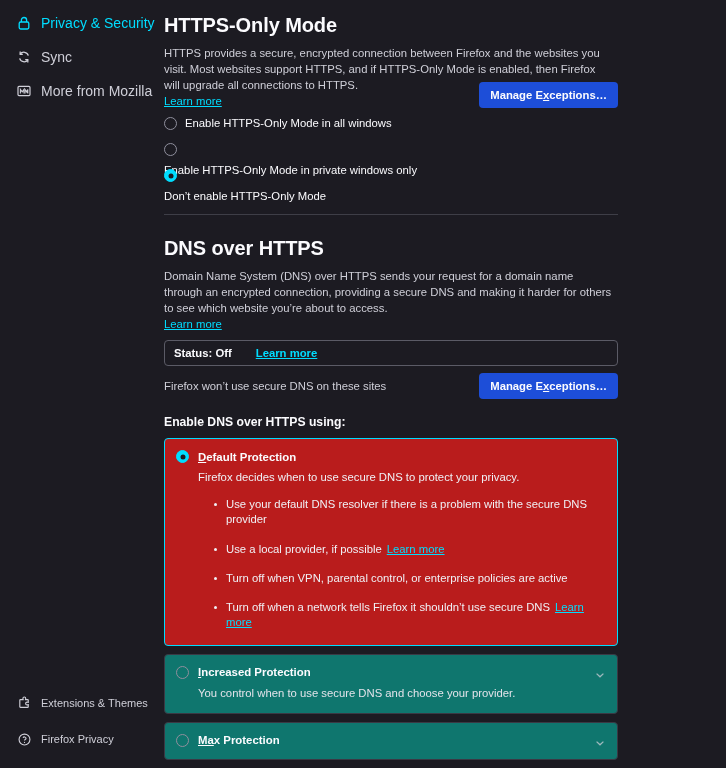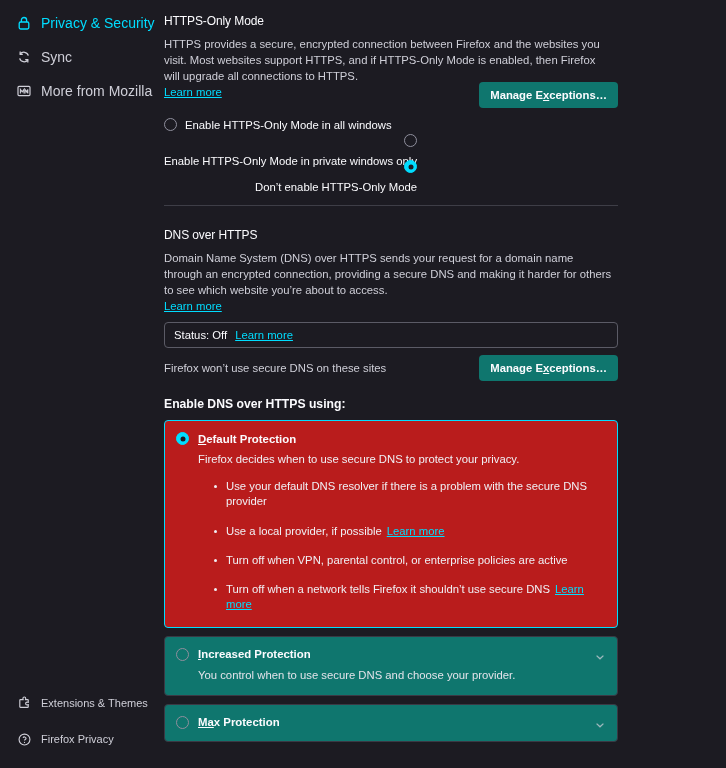--- a/index.html
+++ b/index.html
@@ -71,22 +71,22 @@
   }
 
   .main-inner {
     padding: 14px 108px 0 4px;
     width: 100%;
   }
 
   .section { width: 454px; }
 
   h2.section-title {
-    font-size: 12px;
-    font-weight: normal;
+    font-size: 20px;
+    font-weight: bold;
     letter-spacing: -0.1px;
     color: #fbfbfe;
     margin-bottom: 8px;
   }
 
   p.section-desc {
     font-size: 11.3px;
     line-height: 1.42;
     color: #cfcfd8;
     margin-bottom: 2px;
@@ -98,21 +98,21 @@
     text-decoration: underline;
     font-size: 11.3px;
     cursor: pointer;
   }
 
   .learn-more-block { display: block; margin-top: 1px; margin-bottom: 10px; }
 
   
   .radio-row {
     display: flex;
-    align-items: flex-end;
+    align-items: flex-start;
     gap: 8px;
     height: 23px;
     font-size: 11.3px;
     color: #fbfbfe;
     cursor: pointer;
   }
   .radio-row + .radio-row { margin-top: 3px; flex-direction: column; }
 
   .radio {
     width: 13px; height: 13px;
@@ -131,21 +131,21 @@
     position: absolute;
     left: 50%; top: 50%;
     transform: translate(-50%, -50%);
     width: 5px; height: 5px;
     border-radius: 50%;
     background: #1c1b22;
   }
 
   
   .btn {
-    background: #0f766e;
+    background: #1d4ed8;
     color: #fbfbfe;
     border: none;
     border-radius: 4px;
     font-family: "Liberation Sans", sans-serif;
     font-size: 11.3px;
     font-weight: bold;
     padding: 7px 11px;
     cursor: pointer;
     white-space: nowrap;
   }
@@ -165,26 +165,27 @@
     opacity: .55;
   }
 
   
   .status-box {
     border: 1px solid #5b5b66;
     border-radius: 4px;
     height: 26px;
     display: flex;
     align-items: center;
-    gap: 8px;
+    gap: 24px;
     padding: 0 9px;
     font-size: 11.3px;
     color: #fbfbfe;
     width: 454px;
     margin-bottom: 7px;
+    font-weight: bold;
   }
 
   .exceptions-row {
     display: flex;
     align-items: center;
     justify-content: space-between;
     width: 454px;
     margin-bottom: 16px;
   }
   .exceptions-note { font-size: 11.3px; color: #cfcfd8; }

